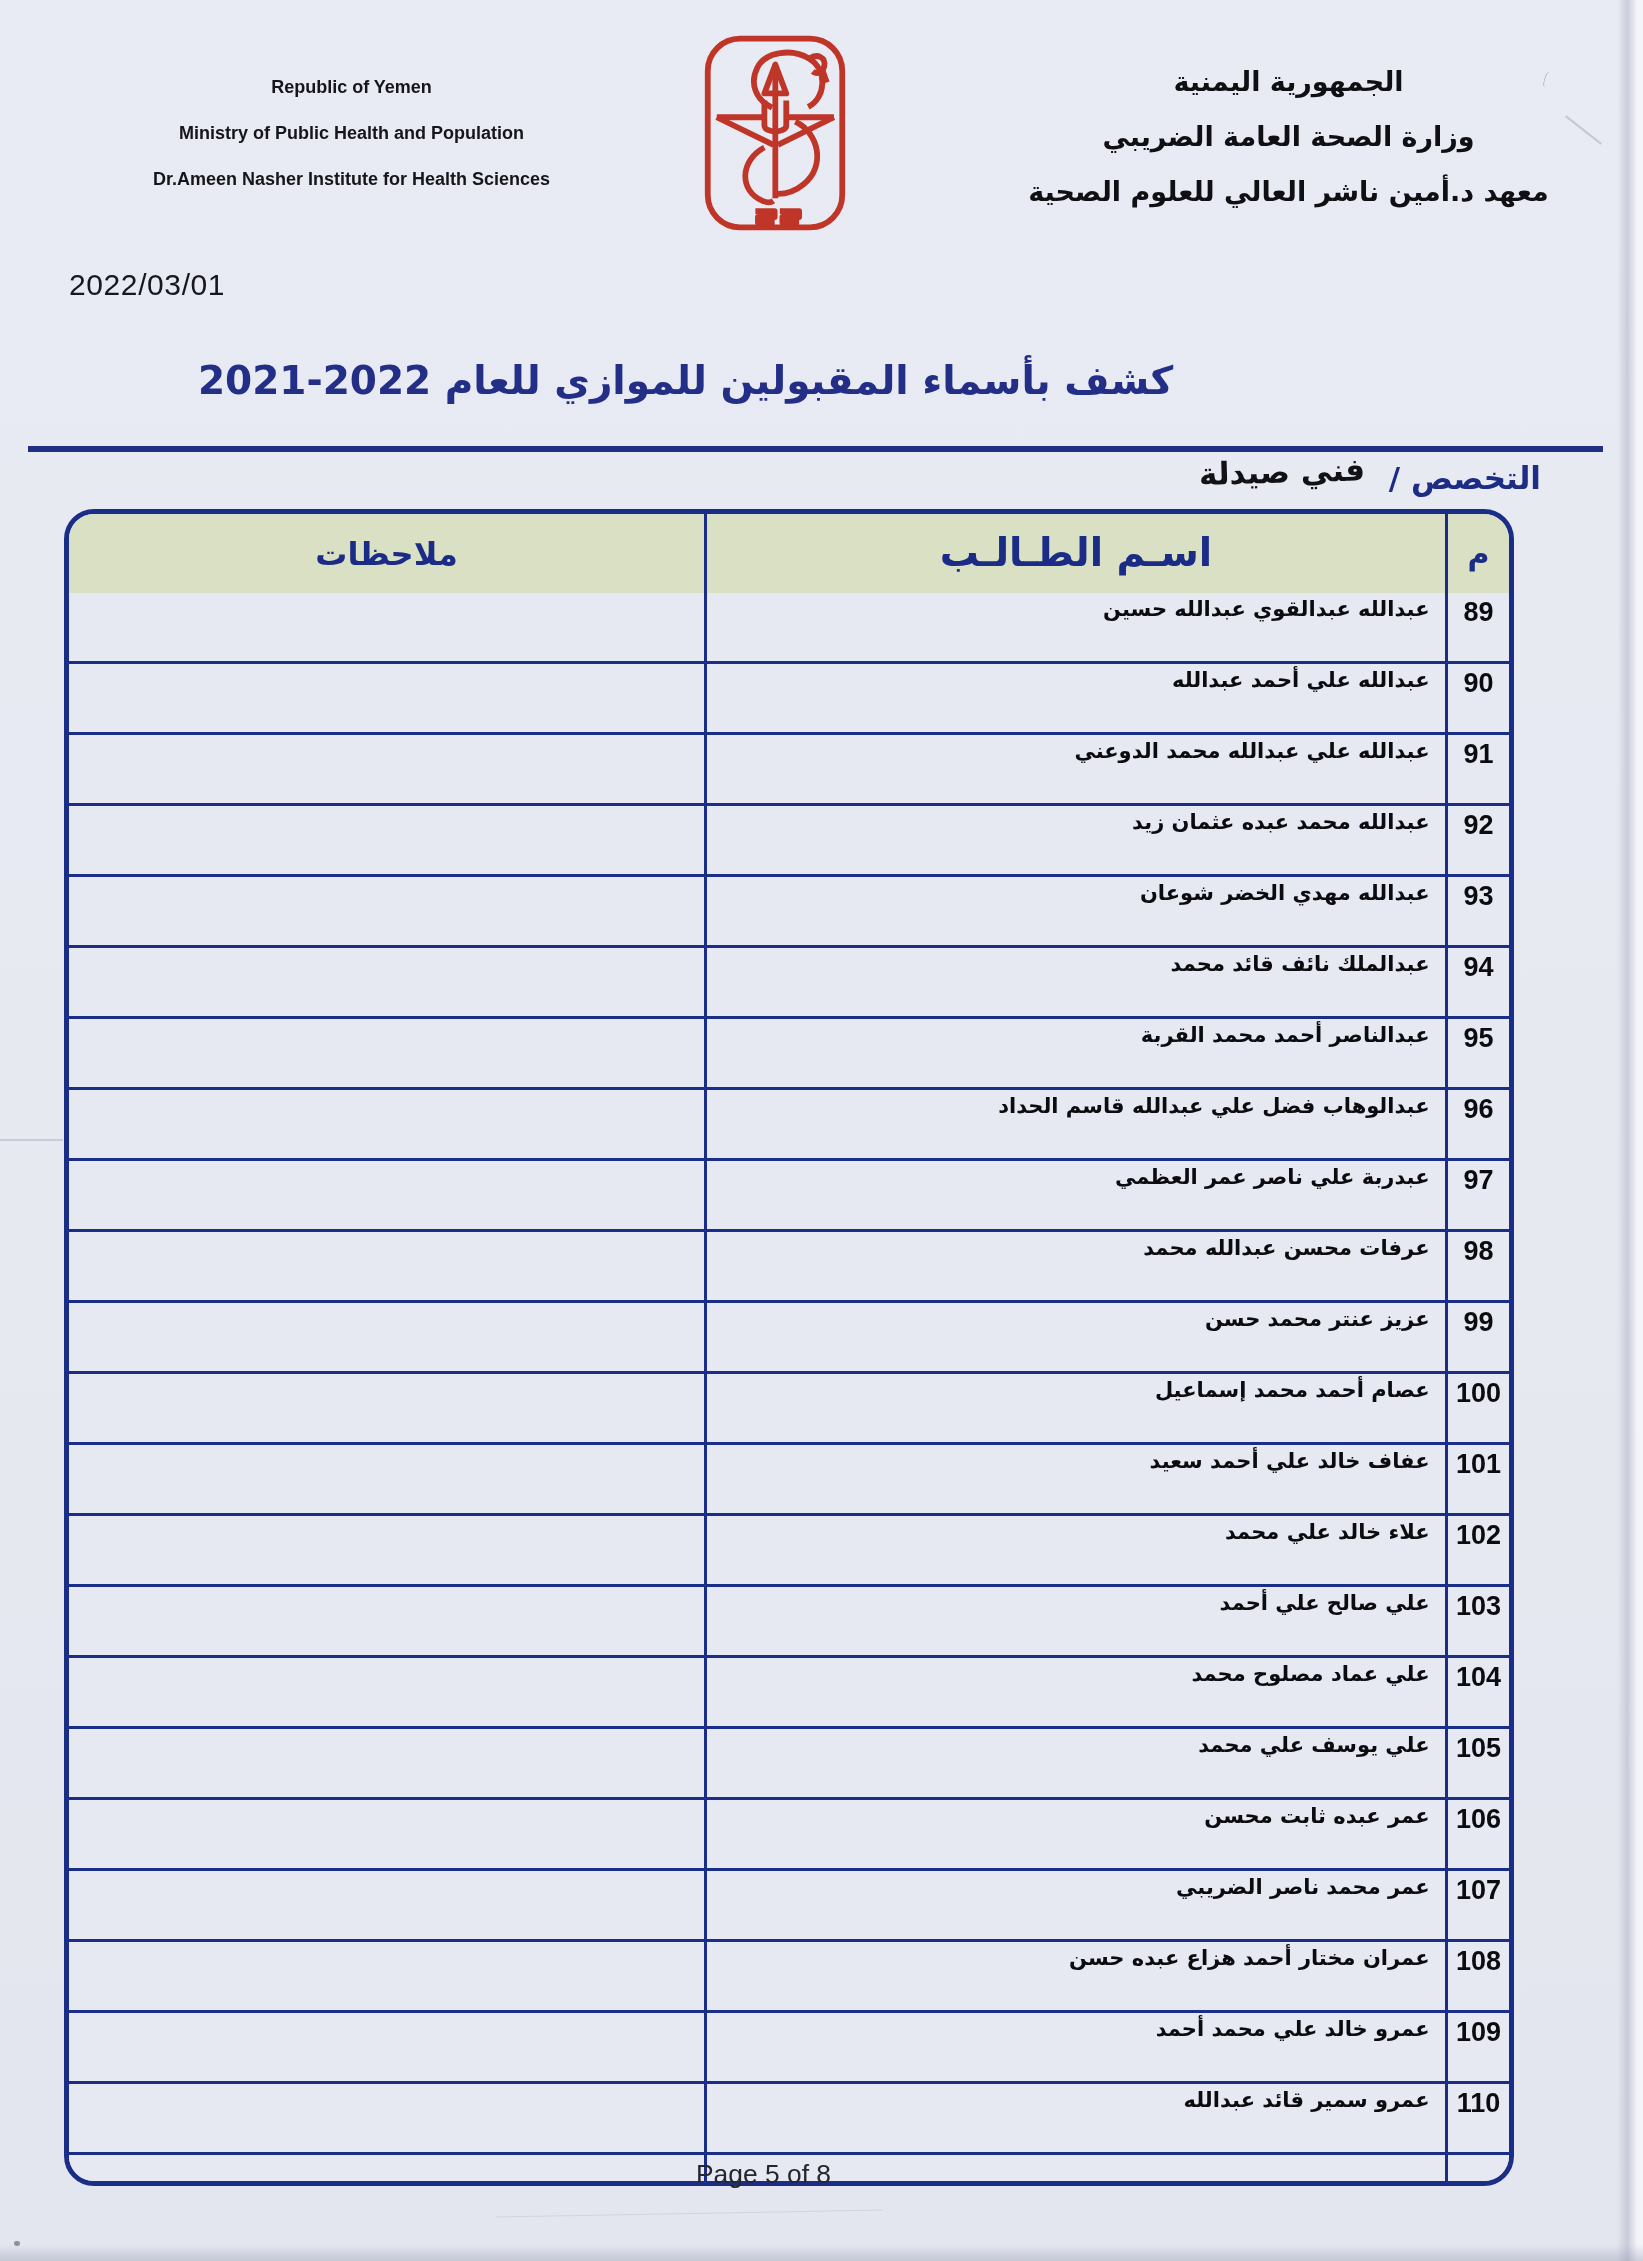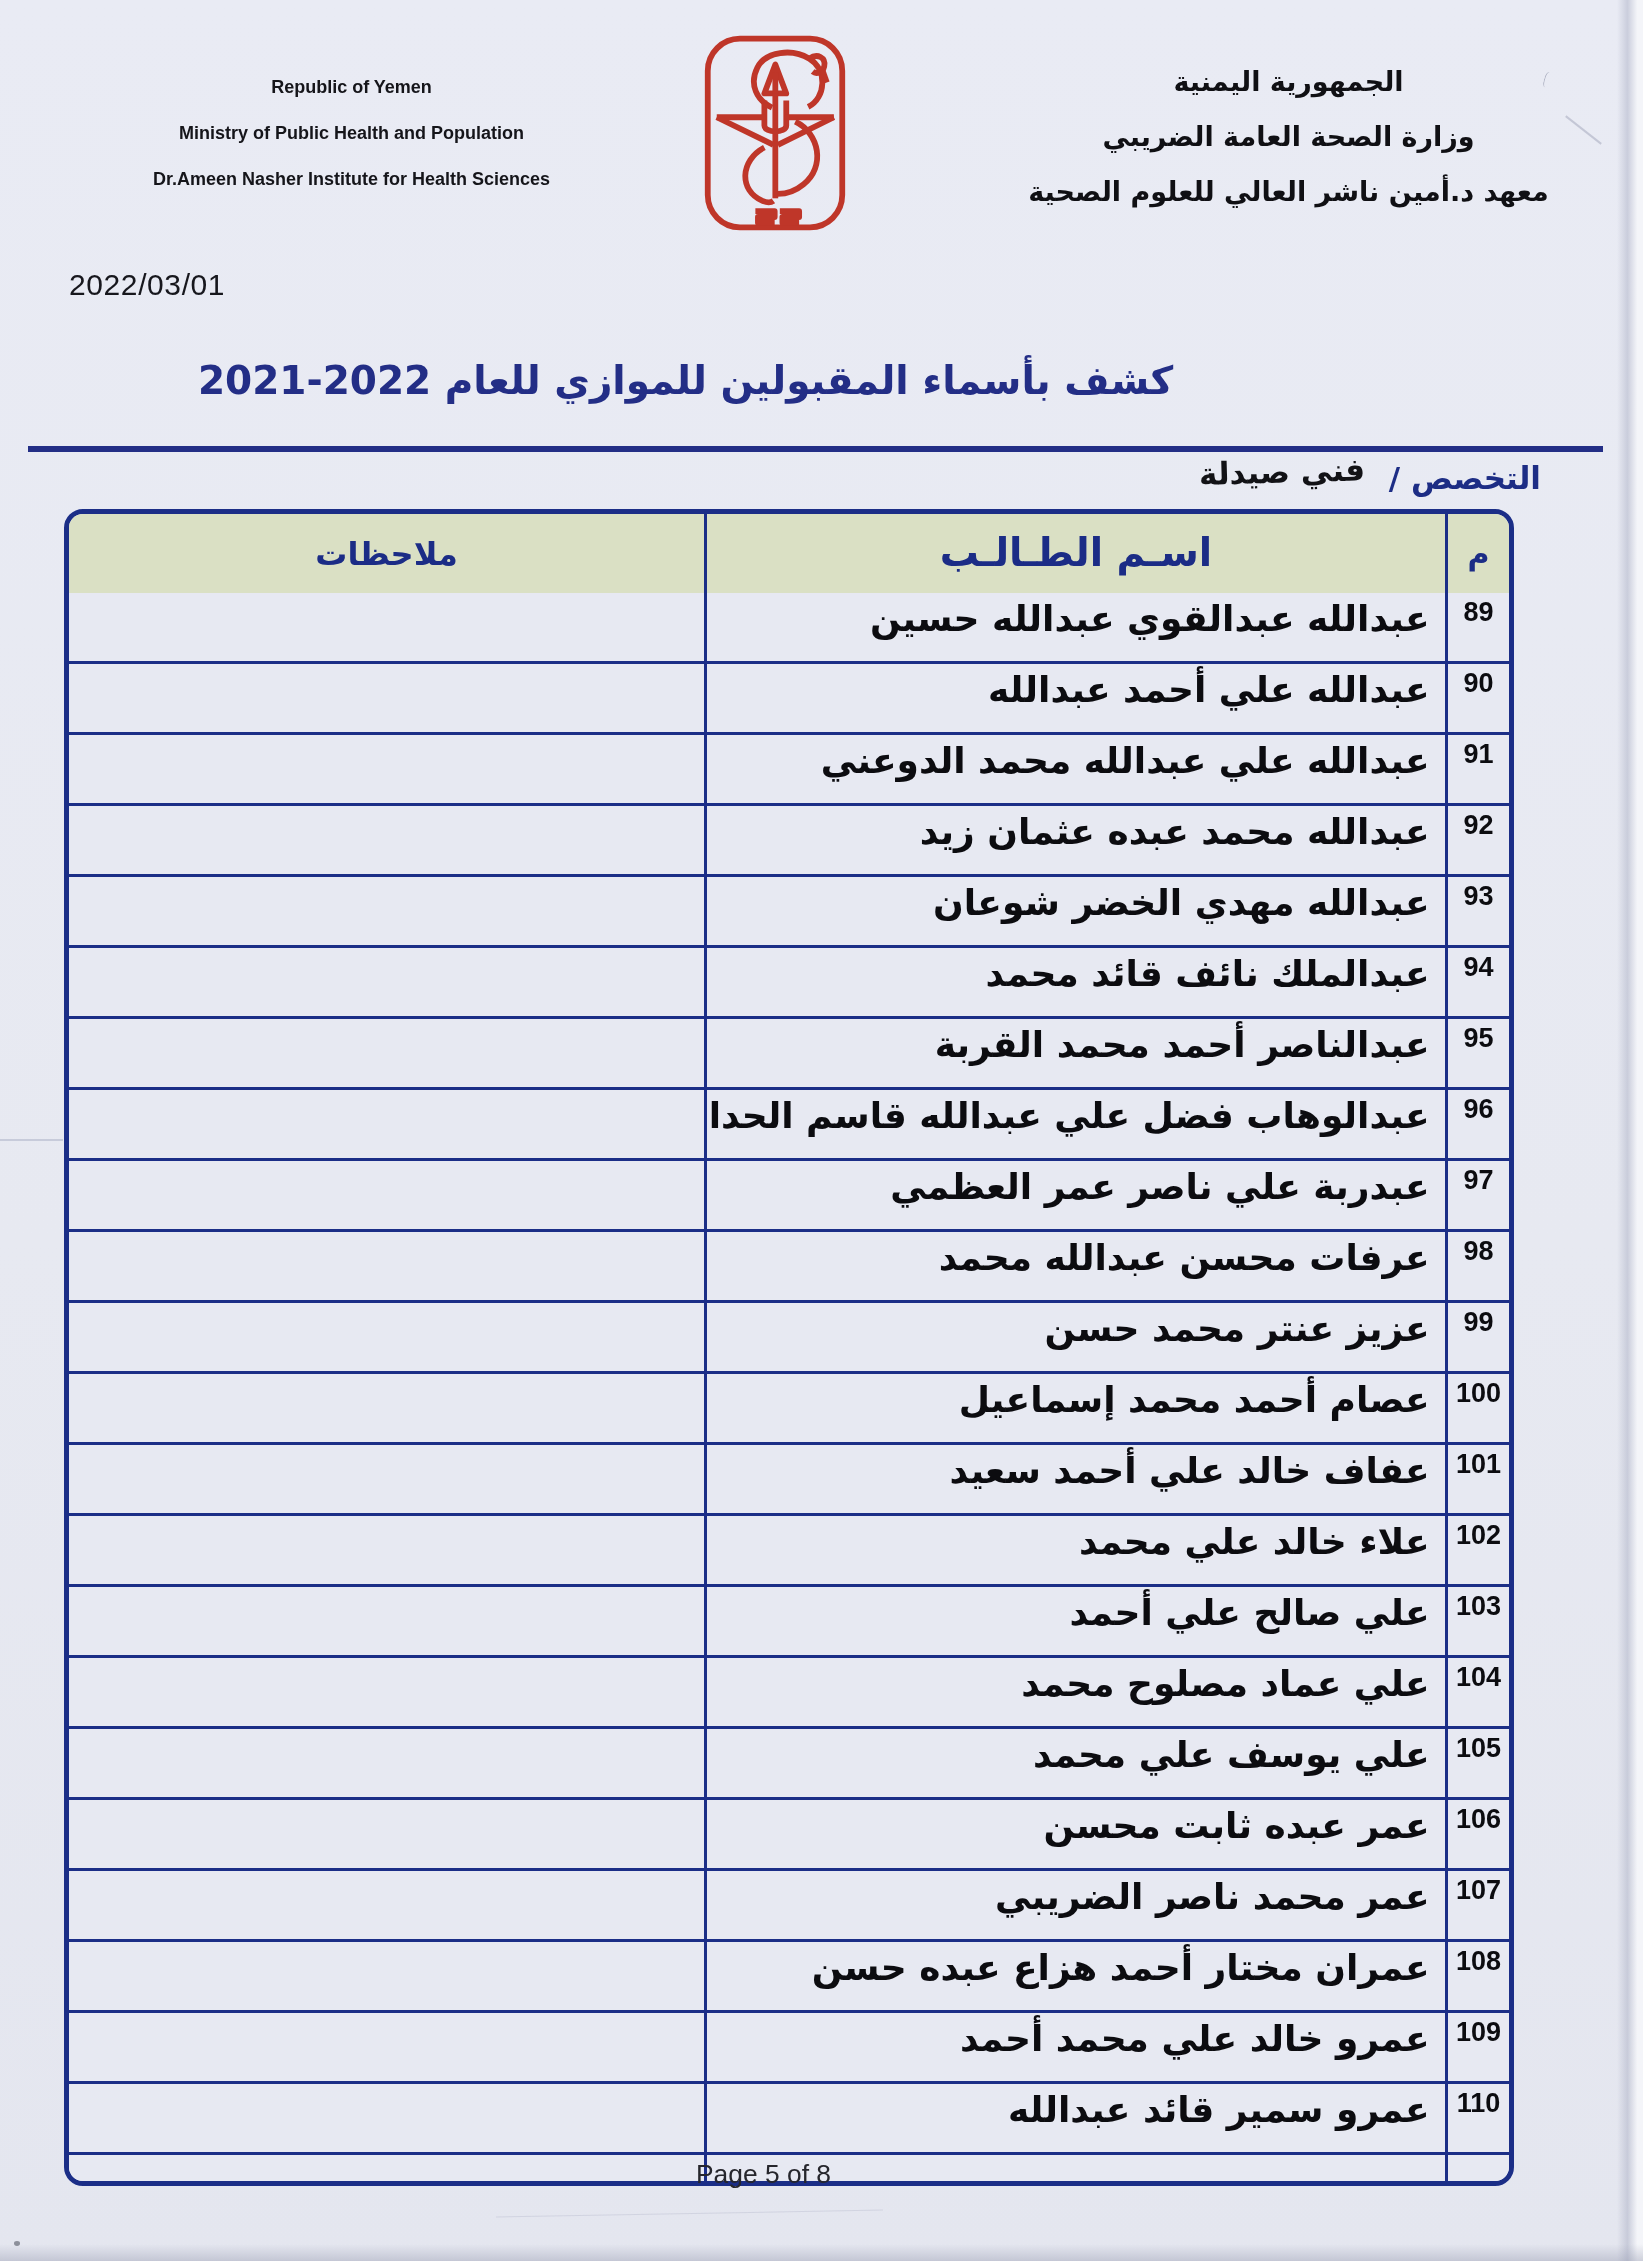--- a/index.html
+++ b/index.html
@@ -38,32 +38,32 @@
   .rule{position:absolute;left:28px;top:446px;width:1575px;height:5.8px;background:#232e86;}
   .spec{
     position:absolute;right:102px;top:460px;
     direction:rtl;font-weight:bold;font-size:31px;white-space:nowrap;
   }
   .spec .lbl{color:#1d2d85;}
   .spec .val{color:#121216;display:inline-block;margin-right:13px;transform:translateY(-6.4px) rotate(-1.6deg);}
   
   .tbl{
     position:absolute;left:64px;top:509px;width:1450px;
-    box-sizing:border-box;border:5.2px solid #1b2e87;border-radius:19px;
+    box-sizing:border-box;border:5.2px solid #1b2e87;border-radius:30px;
     overflow:hidden;background:#e7e9f2;
   }
   .thead{display:flex;height:79px;background:#dae0c4;}
   .trow{display:flex;height:68px;border-top:3.9px solid #1b2e87;background:#e7e9f2;}
   .trow.empty{height:26px;}
   .cell{box-sizing:border-box;}
   .c-notes{width:635px;}
   .c-name{
     width:741px;border-left:3.2px solid #1b2e87;
     direction:rtl;text-align:right;padding:2.6px 15.5px 0 0;
-    font-weight:bold;font-size:36px;color:#0c0c10;line-height:1.25;
+    font-weight:bold;font-size:21px;color:#0c0c10;line-height:1.25;
     white-space:nowrap;overflow:hidden;
   }
   .c-num{
     flex:1;border-left:3.9px solid #1b2e87;
     text-align:center;padding-top:4px;
     font-weight:bold;font-size:27px;color:#0c0c10;
     font-family:"Liberation Sans","DejaVu Sans",sans-serif;
   }
   .thead .cell{display:flex;align-items:center;justify-content:center;padding:0;color:#1b2c86;}
   .thead .c-notes{font-weight:bold;font-size:32px;direction:rtl;}

